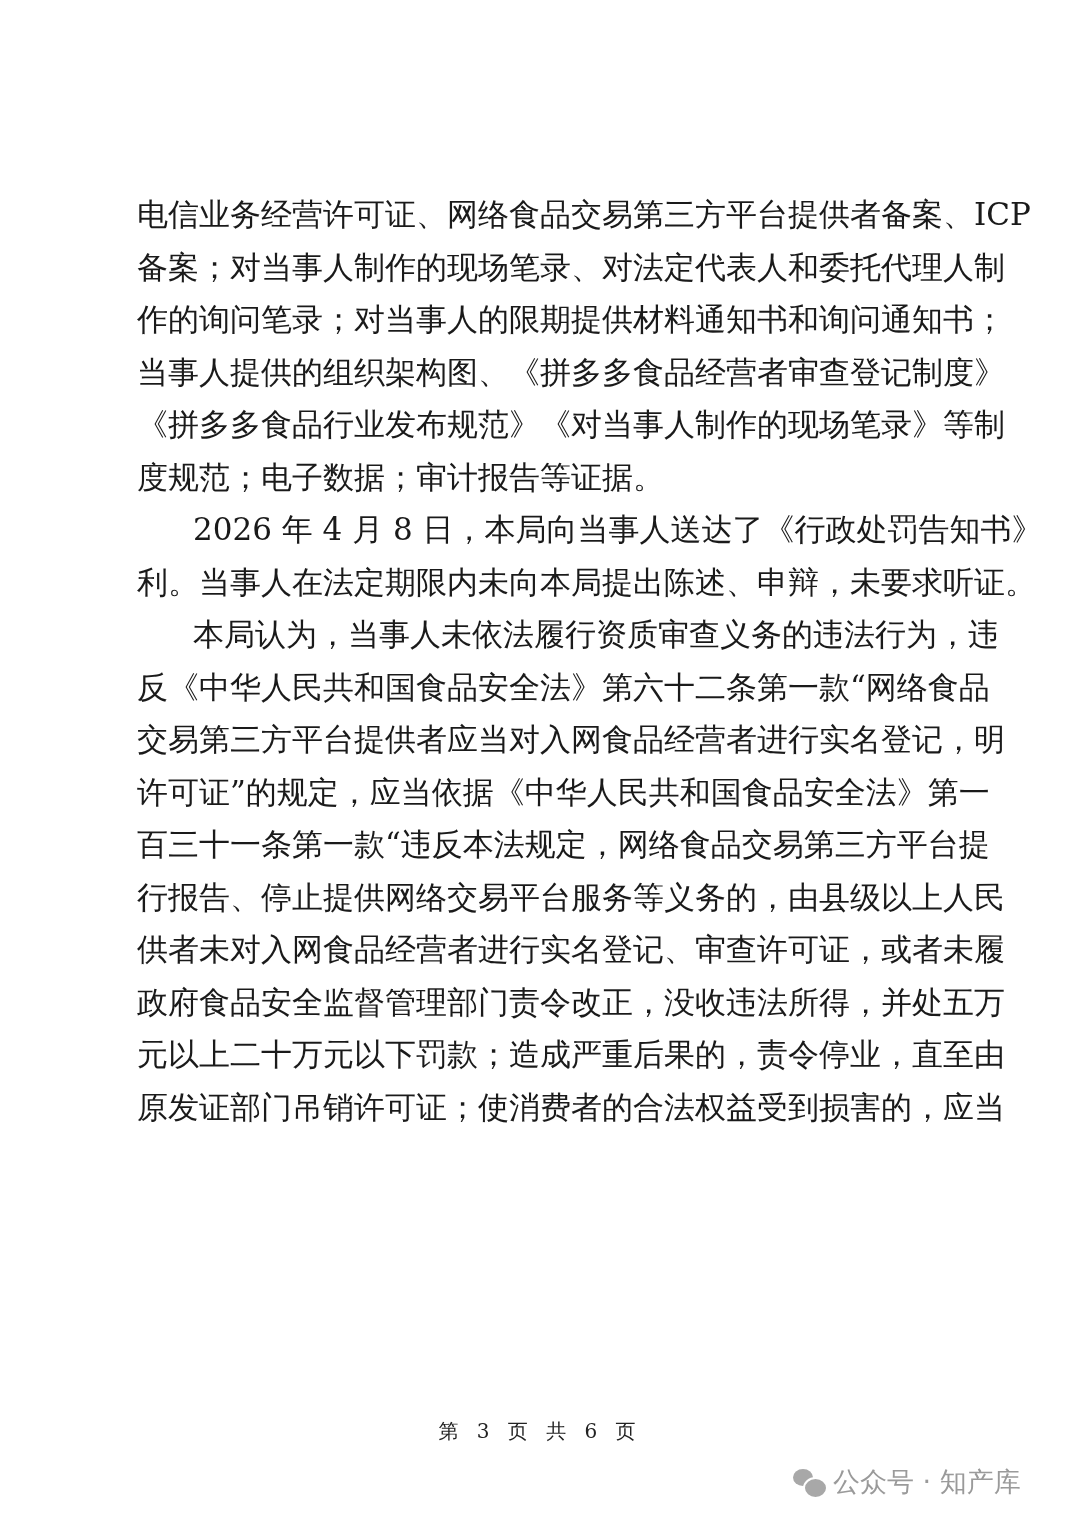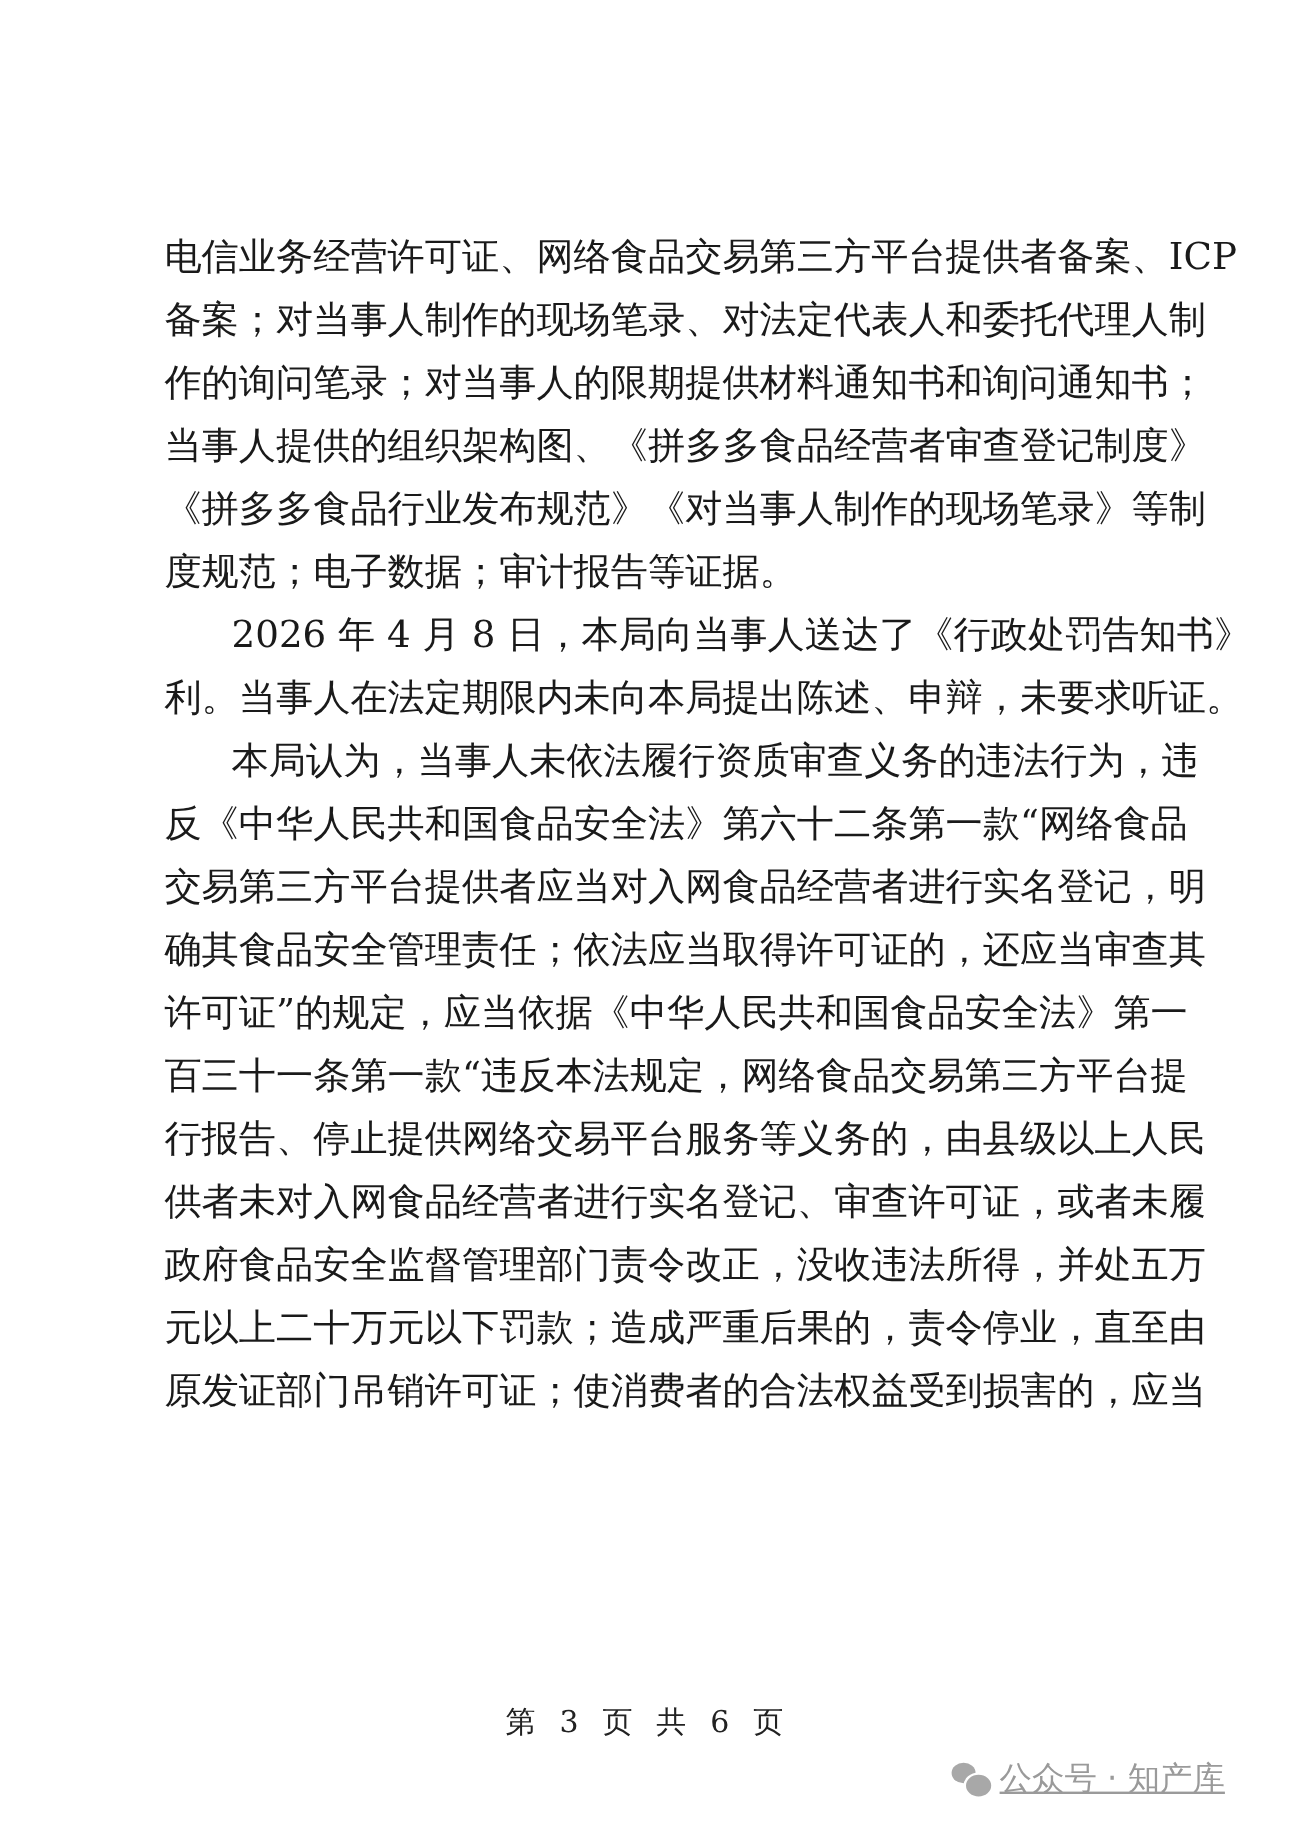--- a/index.html
+++ b/index.html
@@ -35,36 +35,35 @@
     }
     .line.last {
       text-align-last: left;
     }
     .footer-page {
       position: absolute;
       top: 1418px;
       left: 0;
       width: 1080px;
       text-align: center;
-      font-size: 25px;
+      font-size: 20px;
       color: #222;
       letter-spacing: 6px;
       font-family: "DejaVu Serif", "Liberation Serif", serif;
     }
     .watermark {
       position: absolute;
       top: 1462px;
       left: 793px;
       height: 40px;
       display: flex;
       align-items: center;
       color: #9a9a9a;
       font-family: "DejaVu Sans", "Liberation Sans", sans-serif;
       font-size: 27px;
-      text-decoration: underline;
     }
     .wechat-icon {
       width: 32px;
       height: 30px;
       position: relative;
       margin-right: 8px;
     }
     .wechat-icon .b1 {
       position: absolute;
       left: 0; top: 2px;
@@ -97,21 +96,20 @@
 
   <div>
     <div class="line indent">2026 年 4 月 8 日，本局向当事人送达了《行政处罚告知书》</div>
     <div class="line">利。当事人在法定期限内未向本局提出陈述、申辩，未要求听证。</div>
   </div>
 
   <div>
     <div class="line indent">本局认为，当事人未依法履行资质审查义务的违法行为，违</div>
     <div class="line">反《中华人民共和国食品安全法》第六十二条第一款“网络食品</div>
     <div class="line">交易第三方平台提供者应当对入网食品经营者进行实名登记，明</div>
-    <div class="line">确其食品安全管理责任；依法应当取得许可证的，还应当审查其</div>
     <div class="line">许可证”的规定，应当依据《中华人民共和国食品安全法》第一</div>
     <div class="line">百三十一条第一款“违反本法规定，网络食品交易第三方平台提</div>
     <div class="line">行报告、停止提供网络交易平台服务等义务的，由县级以上人民</div>
     <div class="line">供者未对入网食品经营者进行实名登记、审查许可证，或者未履</div>
     <div class="line">政府食品安全监督管理部门责令改正，没收违法所得，并处五万</div>
     <div class="line">元以上二十万元以下罚款；造成严重后果的，责令停业，直至由</div>
     <div class="line">原发证部门吊销许可证；使消费者的合法权益受到损害的，应当</div>
   </div>
 </div>
 

